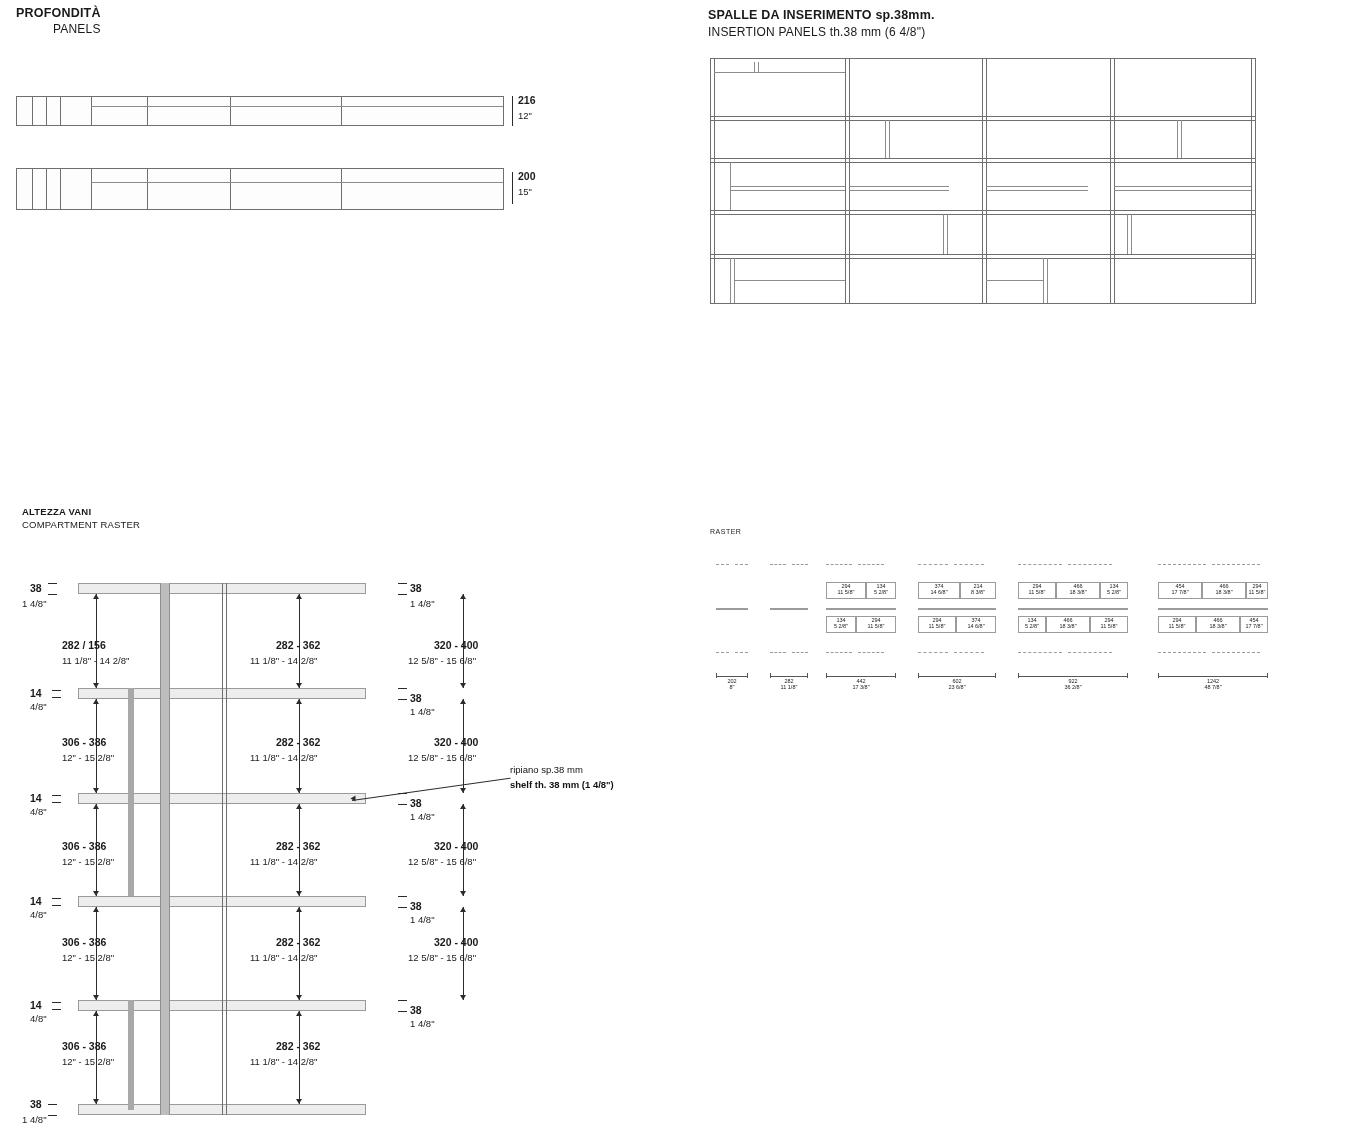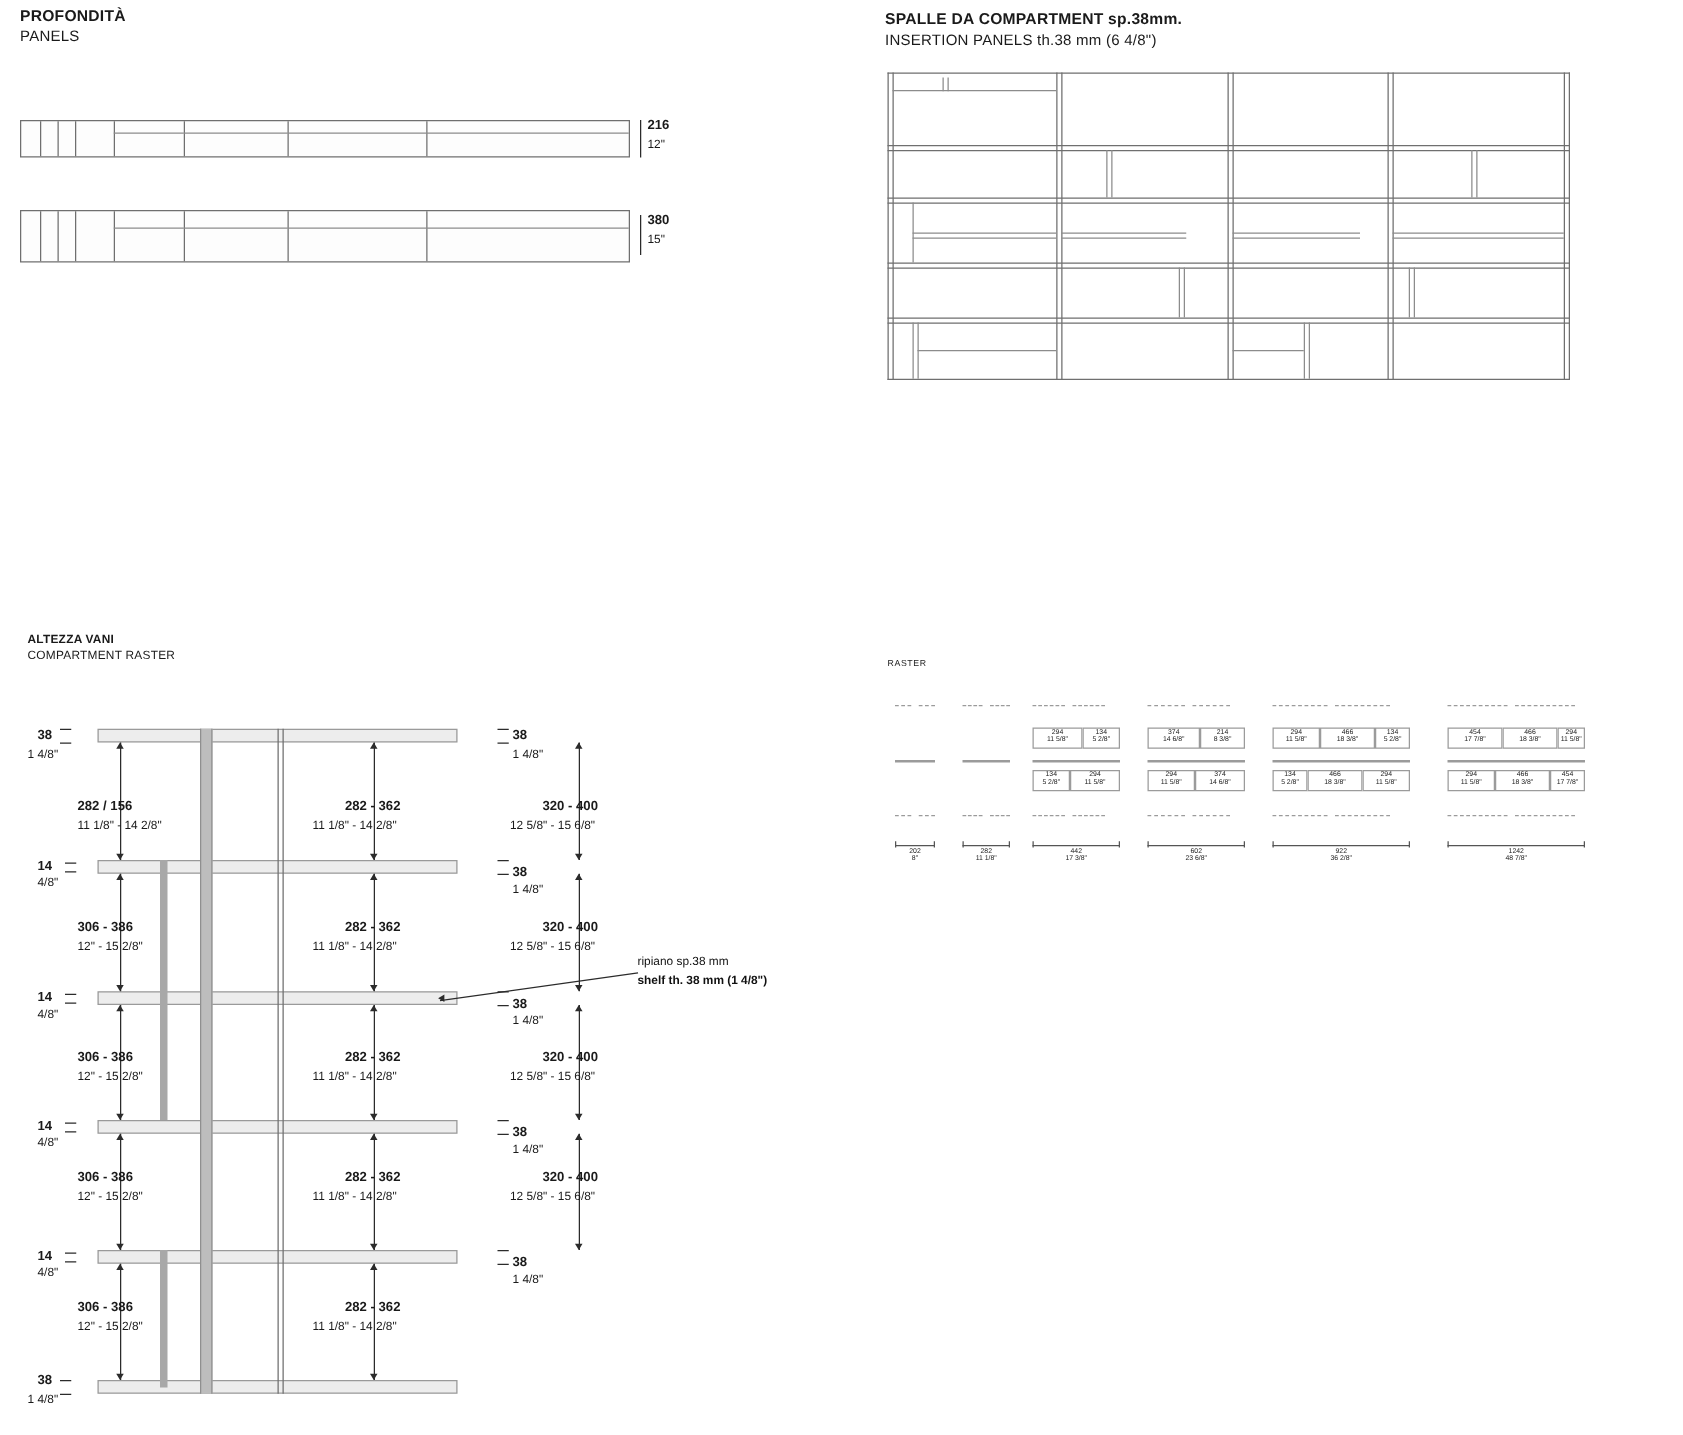--- a/index.html
+++ b/index.html
@@ -129,21 +129,21 @@
   }
   .raster-dimline { position: absolute; height: 1px; background: #555; }
   .raster-dimend { position: absolute; width: 1px; height: 5px; background: #555; }
 
   .callout-line { position: absolute; background: #2b2b2b; height: 1px; transform-origin: left center; }
   .callout-txt { position: absolute; font-size: 9.5px; white-space: nowrap; color: #111; }
 </style>
 </head>
 <body>
 
-<div class="abs" style="left:16px; top:6px;">
+<div class="abs" style="left:16px; top:6px;text-align:right;">
   <div class="ttl1">PROFONDITÀ</div>
   <div class="ttl2" style="margin-top:2px;">PANELS</div>
 </div>
 
 <div class="abs" style="left:16px; top:96px;">
   <div class="depth-box" style="left:0; top:0; width:488px; height:30px;"></div>
   <div class="v-line" style="left:16px; top:1px; height:28px;"></div>
   <div class="v-line" style="left:30px; top:1px; height:28px;"></div>
   <div class="v-line" style="left:44px; top:1px; height:28px;"></div>
   <div class="v-line" style="left:75px; top:1px; height:28px;"></div>
@@ -170,26 +170,26 @@
   <div class="v-line" style="left:131px; top:1px; height:40px;"></div>
   <div class="v-line" style="left:214px; top:1px; height:40px;"></div>
   <div class="v-line" style="left:325px; top:1px; height:40px;"></div>
   <div class="h-thin" style="left:75px; top:14px; width:56px;"></div>
   <div class="h-thin" style="left:131px; top:14px; width:83px;"></div>
   <div class="h-thin" style="left:214px; top:14px; width:111px;"></div>
   <div class="h-thin" style="left:325px; top:14px; width:162px;"></div>
 </div>
 <div class="abs" style="left:512px; top:172px;">
   <div class="brace" style="left:0; top:0; height:32px;"></div>
-  <div class="dimtxt" style="left:6px; top:-2px;">380</div>
+  <div class="dimtxt" style="left:6px; top:-2px;">200</div>
   <div class="dimtxt-s" style="left:6px; top:14px;">15"</div>
 </div>
 
 <div class="abs" style="left:708px; top:8px;">
-  <div class="ttl1">SPALLE DA COMPARTMENT sp.38mm.</div>
+  <div class="ttl1">SPALLE DA INSERIMENTO sp.38mm.</div>
   <div class="ttl2" style="margin-top:3px;">INSERTION PANELS th.38 mm (6 4/8")</div>
 </div>
 
 <div class="abs" style="left:710px; top:58px; width:546px; height:246px;">
 
   <div class="h-line" style="left:0; top:0; width:546px;"></div>
   <div class="h-line" style="left:0; top:245px; width:546px;"></div>
   <div class="v-line" style="left:0; top:0; height:246px;"></div>
   <div class="v-line" style="left:545px; top:0; height:246px;"></div>
   <div class="v-line" style="left:4px; top:0; height:246px;"></div>

